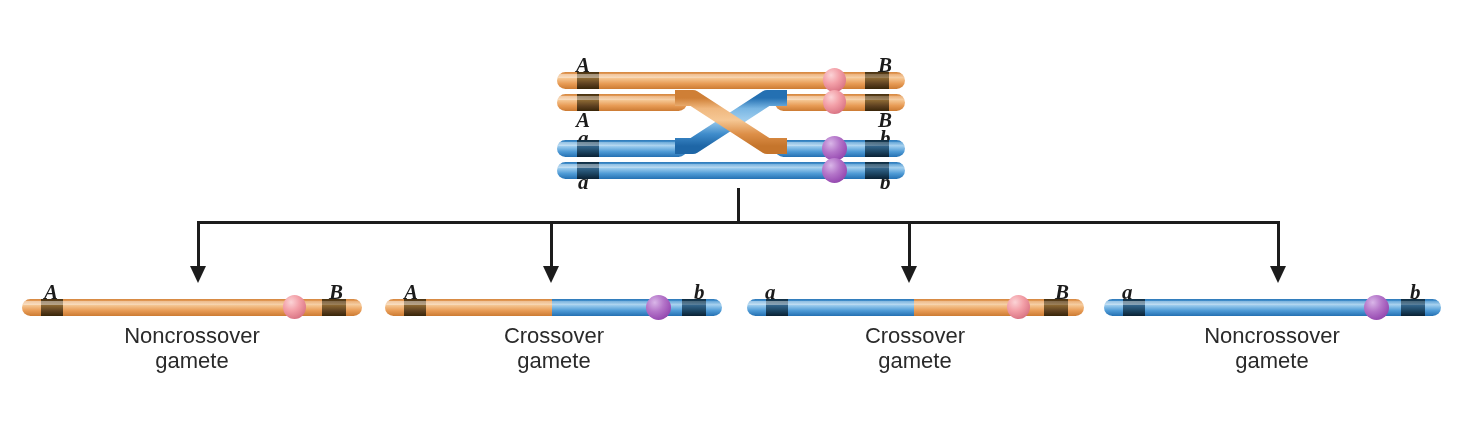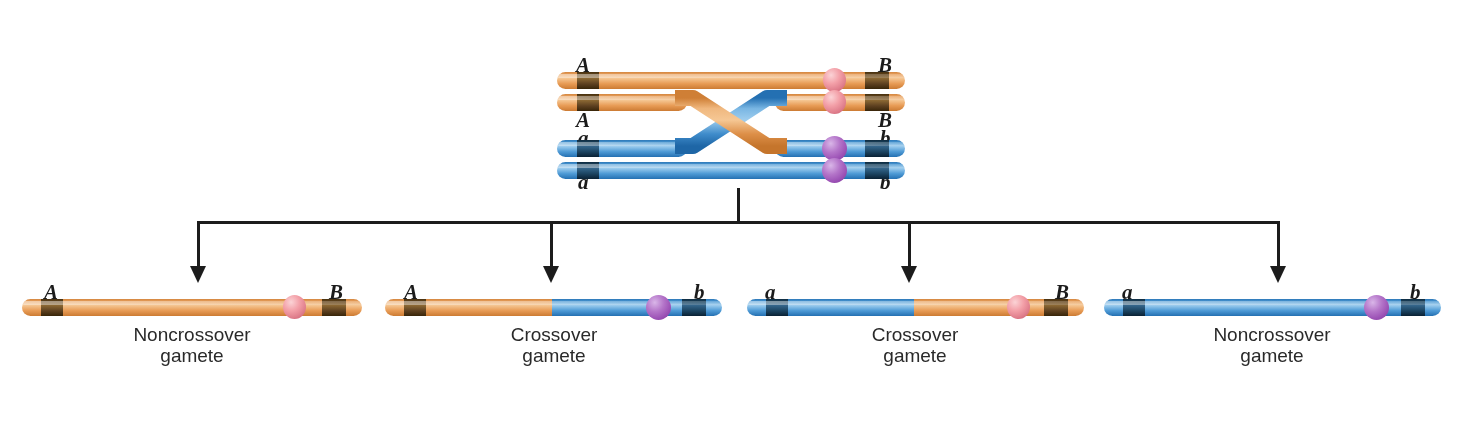--- a/index.html
+++ b/index.html
@@ -117,21 +117,21 @@
     border-left: 8px solid transparent;
     border-right: 8px solid transparent;
     border-top: 17px solid #1c1c1c;
   }
 
   
   .caption {
     position: absolute;
     text-align: center;
     font-family: "Liberation Sans", sans-serif;
-    font-size: 19px;
+    font-size: 22px;
     color: #2a2a2a;
     line-height: 1.12;
     white-space: nowrap;
   }
 </style>
 </head>
 <body>
 
 <div class="stage">
 

